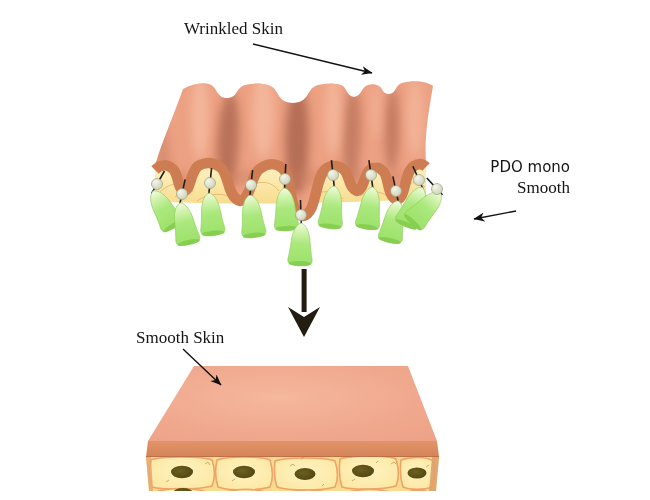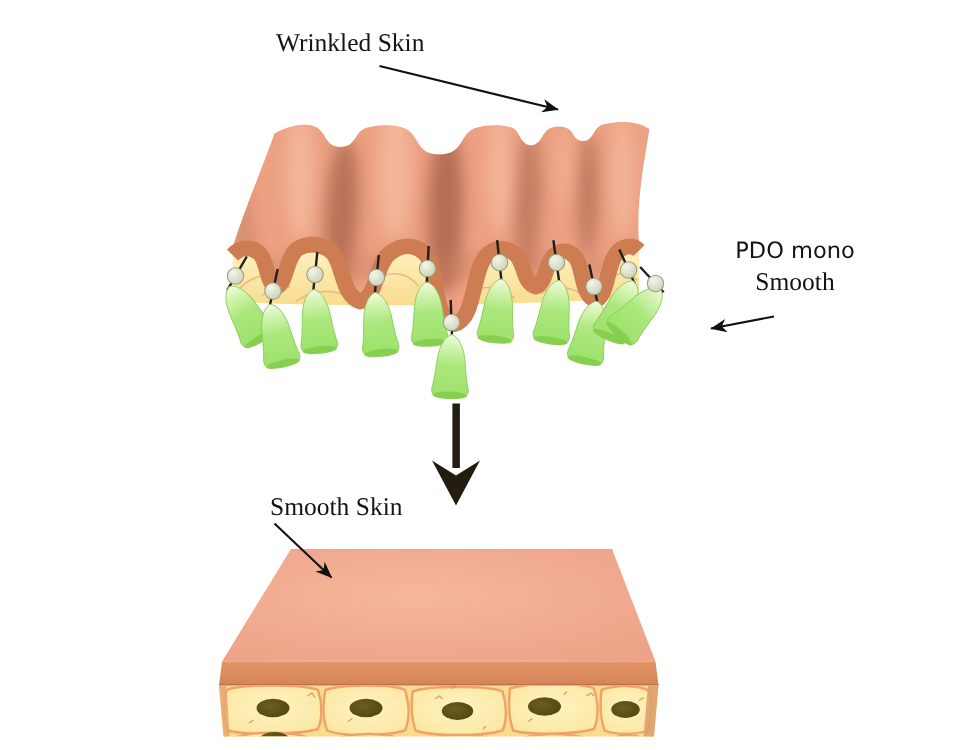--- a/index.html
+++ b/index.html
@@ -3,22 +3,22 @@
 <meta charset="utf-8">
 <style>
   html,body{margin:0;padding:0;background:#fff;}
   #stage{position:relative;width:650px;height:500px;background:var(--page-bg,#fff);overflow:hidden;
          font-family:"Liberation Serif","DejaVu Serif",serif;}
   #art{position:absolute;left:0;top:0;}
   .lbl{position:absolute;color:#141414;white-space:nowrap;}
   .lbl-serif{font-family:"Liberation Serif","DejaVu Serif",serif;font-size:17px;}
   .lbl-sans{font-family:"DejaVu Sans","Liberation Sans",sans-serif;font-size:15px;}
   #wrinkled-label{left:184px;top:19px;}
-  #pdo-label{left:478px;top:158px;width:104px;text-align:center;line-height:1.25;}
-  #smooth-label{left:136px;top:328px;margin-left:44px;}
+  #pdo-label{left:466px;top:158px;width:104px;text-align:right;line-height:1.25;}
+  #smooth-label{left:136px;top:328px;}
   .thread-line{stroke:var(--thread-line,#1f1f1f);stroke-width:1.6;fill:none;}
   .ball{fill:url(#ballGrad);stroke:#9aa083;stroke-width:.7;}
 </style>
 </head>
 <body>
 
 <div id="stage">
 
   <svg id="art" width="650" height="500" viewBox="0 0 650 500">
     <defs>

